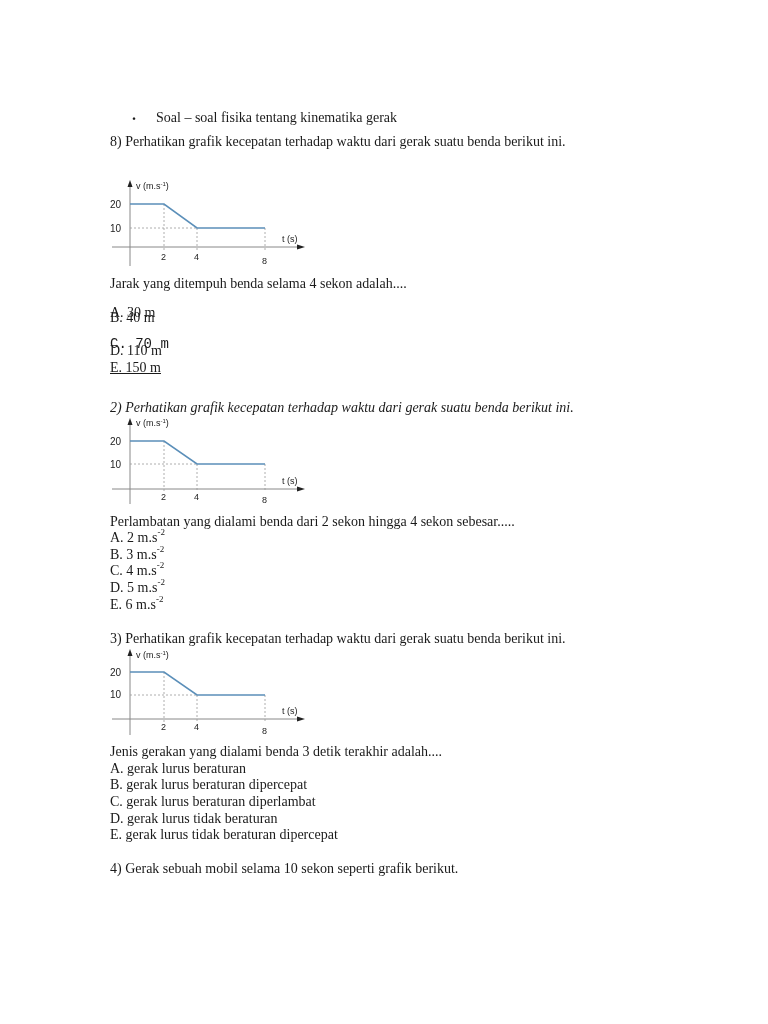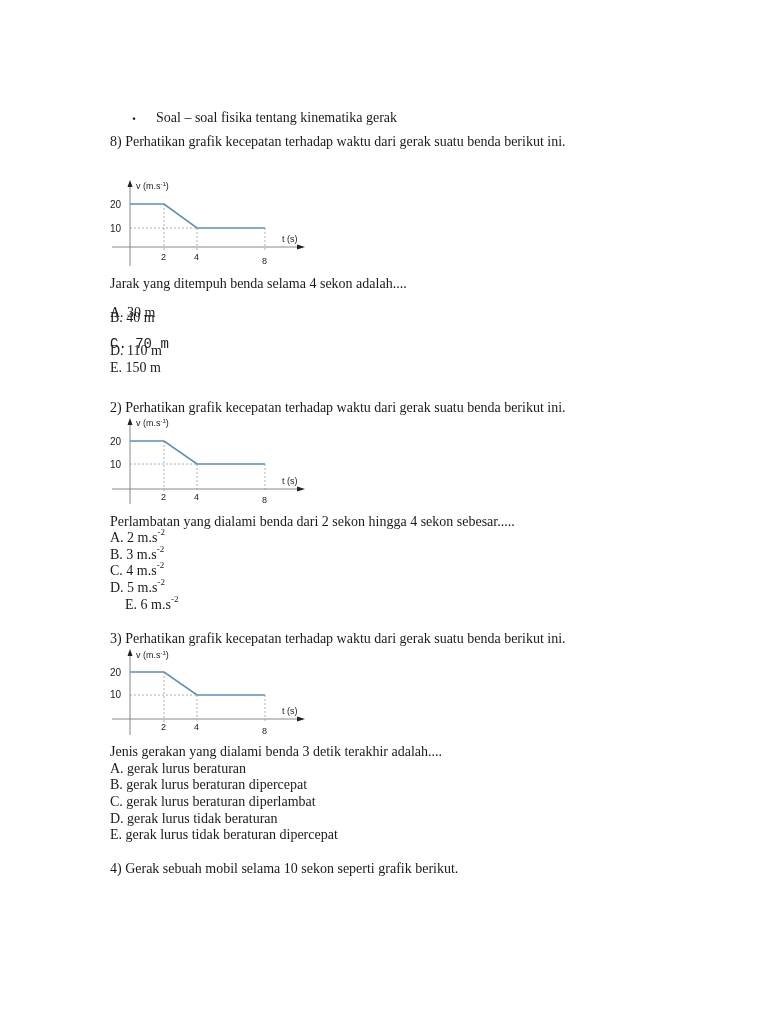--- a/index.html
+++ b/index.html
@@ -46,23 +46,23 @@
     <text class="gl" x="86" y="84">4</text>
     <text class="gl" x="154" y="88">8</text>
   </svg>
 </div>
 
 <div class="t" style="left:110px;top:276px;">Jarak yang ditempuh benda selama 4 sekon adalah....</div>
 <div class="t" style="left:110px;top:293px;margin-top:12px;">A. 30 m</div>
 <div class="t" style="left:110px;top:310px;">B. 40 m</div>
 <div class="t" style="left:110px;top:336px;font-family:Liberation Mono, monospace;">C. 70 m</div>
 <div class="t" style="left:110px;top:343px;">D. 110 m</div>
-<div class="t" style="left:110px;top:360px;">E. 150 m</div>
+<div class="t" style="left:110px;top:360px;text-decoration:underline;">E. 150 m</div>
 
-<div class="t" style="left:110px;top:400px;">2) Perhatikan grafik kecepatan terhadap waktu dari gerak suatu benda berikut ini.</div>
+<div class="t" style="left:110px;top:400px;font-style:italic;">2) Perhatikan grafik kecepatan terhadap waktu dari gerak suatu benda berikut ini.</div>
 
 <div class="graph" style="left:108px;top:414px;">
   <svg viewBox="0 0 200 92">
     <line x1="22" y1="8" x2="22" y2="90" stroke="#888" stroke-width="1"></line>
     <polygon points="22,4 19.5,11 24.5,11" fill="#222"></polygon>
     <line x1="4" y1="75" x2="190" y2="75" stroke="#888" stroke-width="1"></line>
     <polygon points="197,75 189,72.5 189,77.5" fill="#222"></polygon>
     <line x1="22" y1="50" x2="89" y2="50" stroke="#999" stroke-width="0.8" stroke-dasharray="2,2"></line>
     <line x1="56" y1="27" x2="56" y2="78" stroke="#999" stroke-width="0.8" stroke-dasharray="2,2"></line>
     <line x1="89" y1="50" x2="89" y2="78" stroke="#999" stroke-width="0.8" stroke-dasharray="2,2"></line>
@@ -76,21 +76,21 @@
     <text class="gl" x="86" y="86">4</text>
     <text class="gl" x="154" y="89">8</text>
   </svg>
 </div>
 
 <div class="t" style="left:110px;top:514px;">Perlambatan yang dialami benda dari 2 sekon hingga 4 sekon sebesar.....</div>
 <div class="t" style="left:110px;top:530px;"><span>A. 2 m.s</span><sup>-2</sup></div>
 <div class="t" style="left:110px;top:547px;"><span>B. 3 m.s</span><sup>-2</sup></div>
 <div class="t" style="left:110px;top:563px;"><span>C. 4 m.s</span><sup>-2</sup></div>
 <div class="t" style="left:110px;top:580px;"><span>D. 5 m.s</span><sup>-2</sup></div>
-<div class="t" style="left:110px;top:597px;margin-left:15px;"><span>E. 6 m.s</span><sup>-2</sup></div>
+<div class="t" style="left:110px;top:597px;"><span>E. 6 m.s</span><sup>-2</sup></div>
 
 <div class="t" style="left:110px;top:631px;">3) Perhatikan grafik kecepatan terhadap waktu dari gerak suatu benda berikut ini.</div>
 
 <div class="graph" style="left:108px;top:645px;">
   <svg viewBox="0 0 200 92">
     <line x1="22" y1="8" x2="22" y2="90" stroke="#888" stroke-width="1"></line>
     <polygon points="22,4 19.5,11 24.5,11" fill="#222"></polygon>
     <line x1="4" y1="74" x2="190" y2="74" stroke="#888" stroke-width="1"></line>
     <polygon points="197,74 189,71.5 189,76.5" fill="#222"></polygon>
     <line x1="22" y1="50" x2="89" y2="50" stroke="#999" stroke-width="0.8" stroke-dasharray="2,2"></line>

